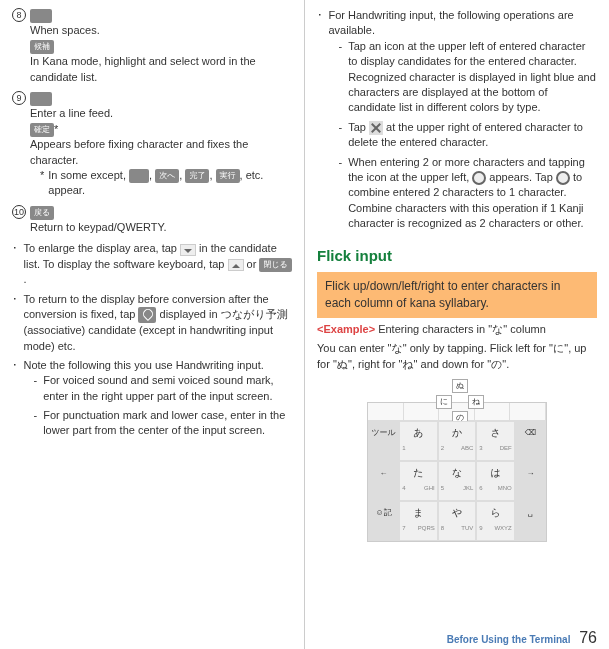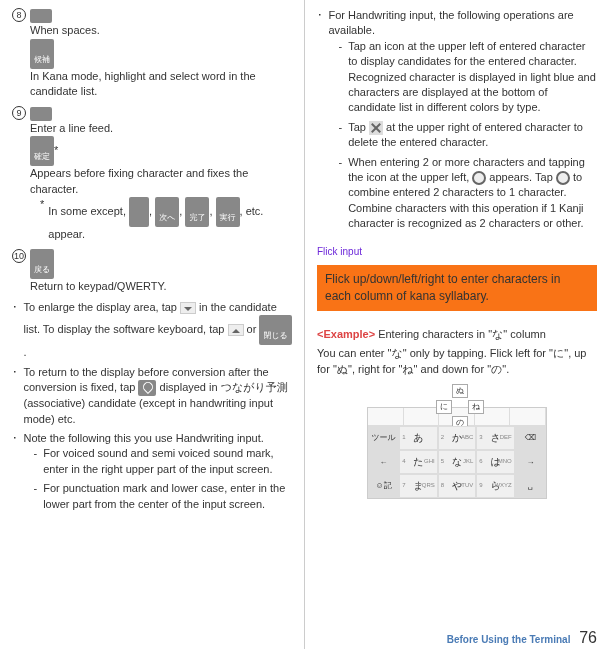--- a/index.html
+++ b/index.html
@@ -1,47 +1,47 @@
 <!DOCTYPE html>
 <html><head>
 <meta charset="utf-8">
 <style>
   * { margin: 0; padding: 0; box-sizing: border-box; }
   body { font-family: Arial, sans-serif; font-size: 11px; line-height: 1.4; color: #333; width: 609px; height: 649px; position: relative; background: #fff; }
   .page { display: flex; width: 100%; height: 100%; }
   .column { flex: 1; padding: 8px 12px; }
   .divider { width: 1px; background: #ccc; }
   .circled { display: inline-block; width: 14px; height: 14px; border: 1px solid #333; border-radius: 50%; text-align: center; line-height: 12px; font-size: 9px; margin-right: 4px; vertical-align: top; }
-  .icon-box { display: inline-block; background: #888; color: #fff; font-size: 8px; padding: 15px 4px; border-radius: 2px; vertical-align: middle; min-width: 20px; text-align: center; height: 14px; line-height: 12px; }
+  .icon-box { display: inline-block; background: #888; color: #fff; font-size: 8px; padding: 1px 4px; border-radius: 2px; vertical-align: middle; min-width: 20px; text-align: center; height: 14px; line-height: 12px; }
   .icon-box-small { display: inline-block; background: #888; border-radius: 2px; width: 22px; height: 14px; vertical-align: middle; position: relative; }
   .icon-x { display: inline-block; width: 14px; height: 14px; background: #ddd; position: relative; vertical-align: middle; }
   .icon-x::before, .icon-x::after { content: ""; position: absolute; left: 6px; top: 1px; width: 2px; height: 12px; background: #666; }
   .icon-x::before { transform: rotate(45deg); }
   .icon-x::after { transform: rotate(-45deg); }
   .icon-circle { display: inline-block; width: 14px; height: 14px; border: 2px solid #666; border-radius: 50%; vertical-align: middle; background: #eee; }
   .item { margin-bottom: 6px; display: flex; }
   .item-num { flex-shrink: 0; }
   .item-body { flex: 1; }
   .asterisk-note { margin-left: 10px; display: flex; }
   .asterisk-note .ast { flex-shrink: 0; margin-right: 4px; }
   .info-header { font-weight: bold; font-size: 13px; margin: 10px 0 6px 0; }
   .bullet-item { display: flex; margin-bottom: 4px; }
   .bullet-item .bul { flex-shrink: 0; margin-right: 6px; }
   .dash-item { display: flex; margin-bottom: 4px; margin-left: 10px; }
   .dash-item .dash { flex-shrink: 0; margin-right: 6px; }
-  .section-title { font-weight: normal; font-size: 10px; color: #6d28d9; margin: 10px 0 6px 0; }
-  .section-subtitle { background: #f97316; padding: 6px 8px; font-size: 12px; margin-bottom: 16px; }
+  .section-title { font-weight: bold; font-size: 15px; color: #15803d; margin: 10px 0 6px 0; }
+  .section-subtitle { background: #fdba74; padding: 6px 8px; font-size: 12px; margin-bottom: 4px; }
   .example-label { color: #d44; font-weight: bold; }
   .chevron-up, .chevron-down { display: inline-block; width: 16px; height: 12px; background: #eee; border: 1px solid #ccc; position: relative; vertical-align: middle; }
   .chevron-up::before { content: ""; position: absolute; left: 3px; top: 4px; border-left: 4px solid transparent; border-right: 4px solid transparent; border-bottom: 4px solid #666; }
   .chevron-down::before { content: ""; position: absolute; left: 3px; top: 4px; border-left: 4px solid transparent; border-right: 4px solid transparent; border-top: 4px solid #666; }
   .keypad { width: 180px; margin: 10px auto; border: 1px solid #ccc; }
   .kp-top { display: flex; height: 18px; background: #f8f8f8; border-bottom: 1px solid #ddd; }
   .kp-top div { flex: 1; border-right: 1px solid #ddd; }
-  .kp-row { display: flex; height: 24px; }
+  .kp-row { display: flex; height: 40px; }
   .kp-cell { flex: 1; border: 1px solid #ddd; background: #f0f0f0; font-size: 8px; text-align: center; line-height: 22px; position: relative; }
   .kp-cell.side { background: #ddd; flex: 0.8; }
   .kp-cell .main { font-size: 10px; }
   .kp-cell .sub { position: absolute; bottom: 1px; left: 2px; font-size: 6px; color: #888; }
   .kp-cell .sub-r { position: absolute; bottom: 1px; right: 2px; font-size: 6px; color: #888; }
   .footer { position: absolute; bottom: 0; right: 12px; font-size: 10px; }
   .footer .pg { font-size: 16px; margin-left: 6px; }
   .footer .label { color: #4a7bb5; font-weight: bold; }
   .cancel-icon { display: inline-block; width: 18px; height: 16px; background: #888; border-radius: 2px; vertical-align: middle; position: relative; }
   .cancel-icon::before { content: ""; position: absolute; left: 5px; top: 2px; width: 8px; height: 8px; border: 1px solid #fff; border-radius: 50% 50% 50% 0; transform: rotate(-45deg); }

